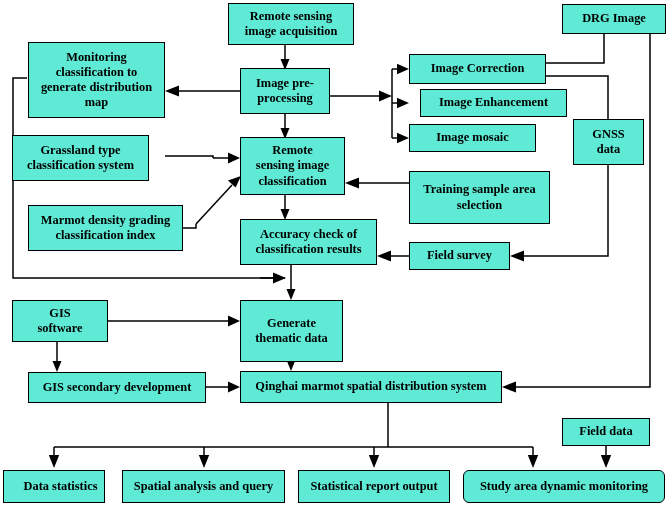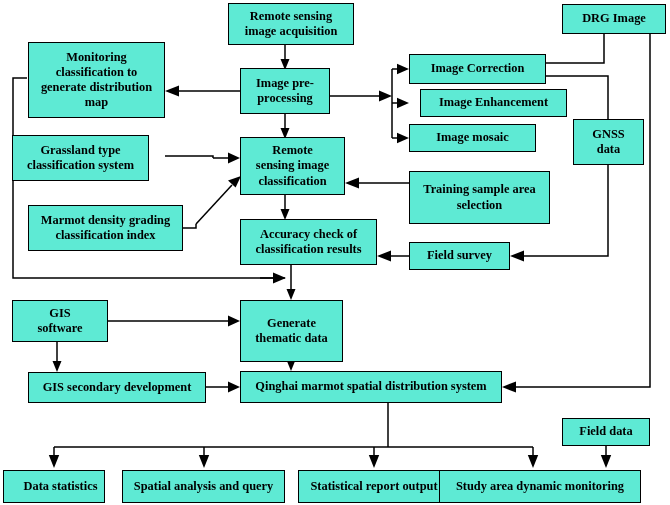--- a/index.html
+++ b/index.html
@@ -323,19 +323,19 @@
       <span>Spatial analysis and query</span>
     </span>
   </div>
 
   <div class="node" style="left:298px;top:470px;width:152px;height:33px;">
     <span>
       <span>Statistical report output</span>
     </span>
   </div>
 
-  <div class="node" style="left:439px;top:470px;width:202px;height:33px;">
+  <div class="node" style="left:463px;top:470px;width:202px;height:33px;border-radius:6px;">
     <span>
       <span>Study area dynamic monitoring</span>
     </span>
   </div>
 
 </div>
 
 </body></html>

